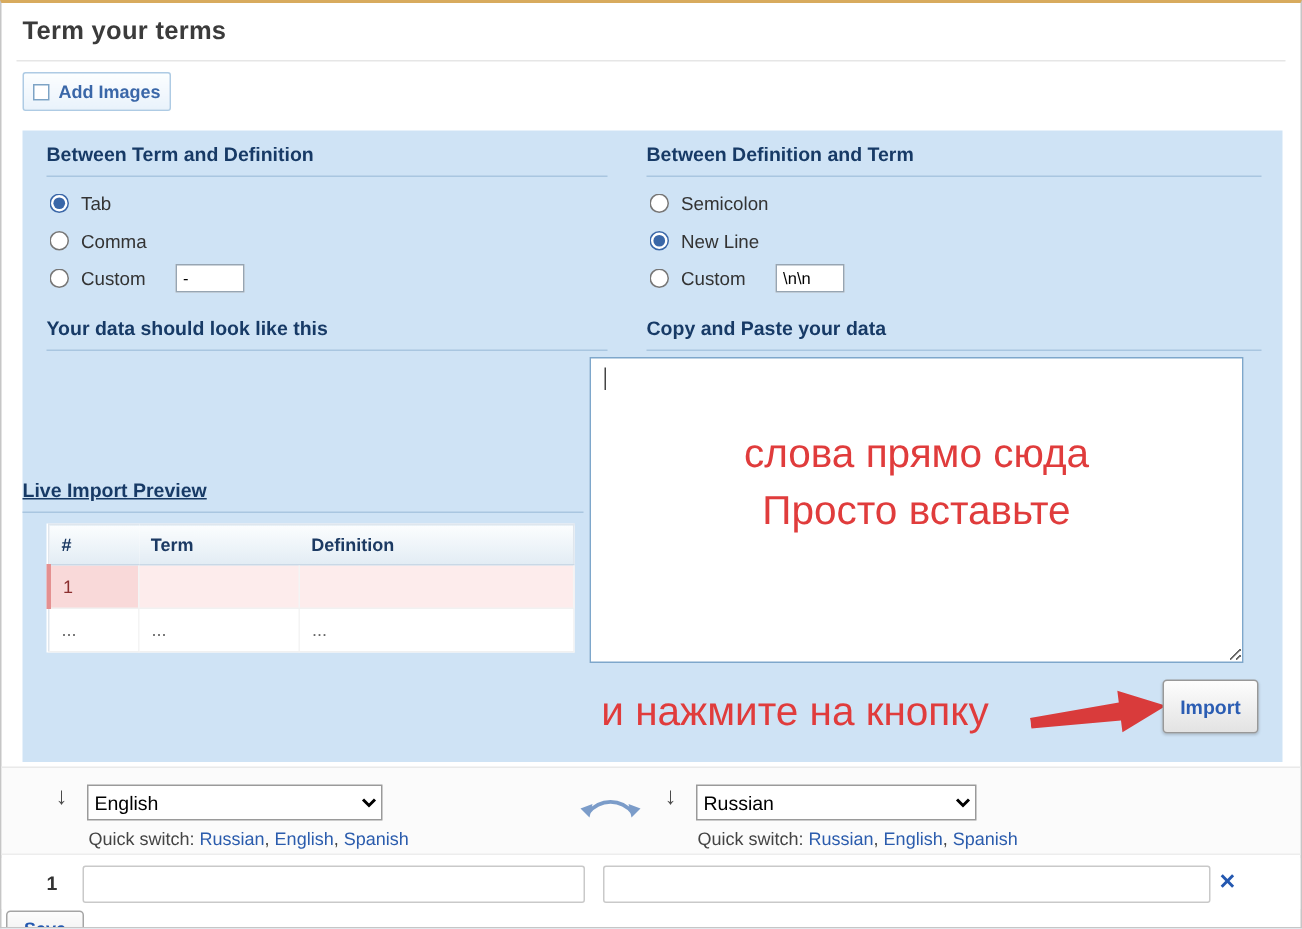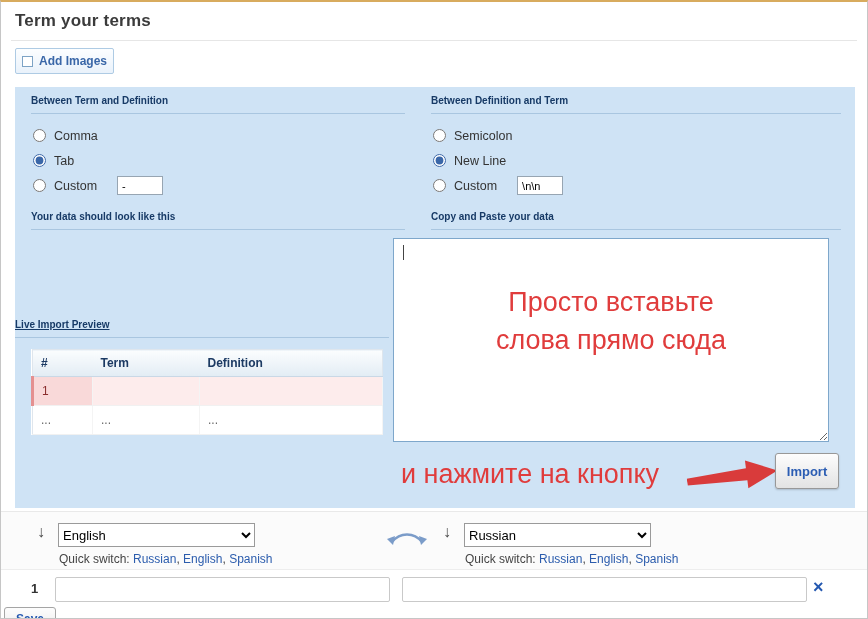--- a/index.html
+++ b/index.html
@@ -13,21 +13,21 @@
 
   .btn { display: inline-flex; align-items: center; gap: 6px; font-size: 12px; font-weight: bold;
          padding: 5px 6px; border-radius: 2px; cursor: pointer; font-family: inherit; }
   .btn-add { position: absolute; left: 14px; top: 46px; color: #3a67a8;
              background: linear-gradient(#fcfeff, #e9f2fb); border: 1px solid #aecbe4; }
   .checkbox-glyph { width: 11px; height: 11px; background: #fff; border: 1px solid #7da3c5; display: inline-block; }
   .btn-cancel { position: absolute; left: 119px; top: 46px; color: #cc2a2a;
                 background: linear-gradient(#fffdfd, #f6ebeb); border: 1px solid #d2a3a3; }
 
   .panel { position: absolute; left: 14px; top: 85px; width: 840px; height: 421px; background: #cfe3f5; }
-  .p-head { position: absolute; font-size: 10px; font-weight: bold; color: #173a66;
+  .p-head { position: absolute; font-size: 13px; font-weight: bold; color: #173a66;
             padding-bottom: 7px; border-bottom: 1px solid #a9c6e0; }
   .h-term-def { left: 16px; top: 8px; width: 374px; }
   .h-def-term { left: 416px; top: 8px; width: 410px; }
   .h-example  { left: 16px; top: 124px; width: 374px; }
   .h-paste    { left: 416px; top: 124px; width: 410px; }
   .h-preview  { left: 0; top: 232px; width: 374px; text-decoration: underline; }
 
   .radio-group { position: absolute; }
   .rg-left  { left: 18px; top: 36px; }
   .rg-right { left: 418px; top: 36px; }
@@ -105,26 +105,26 @@
     <span>Add Images</span>
   </button>
 
   <div class="panel">
 
     <div class="p-head h-term-def">Between Term and Definition</div>
     <div class="p-head h-def-term">Between Definition and Term</div>
 
     <div class="radio-group rg-left">
       <label class="radio-row">
+        <input type="radio" name="sep-td" checked="" style="">
+        <span>Tab</span>
+      </label>
+      <label class="radio-row">
         <input type="radio" name="sep-td" style="">
         <span>Comma</span>
-      </label>
-      <label class="radio-row">
-        <input type="radio" name="sep-td" checked="" style="">
-        <span>Tab</span>
       </label>
       <label class="radio-row">
         <input type="radio" name="sep-td" style="">
         <span>Custom</span>
         <input type="text" class="sep-input" value="-" style="">
       </label>
     </div>
 
     <div class="radio-group rg-right">
       <label class="radio-row">
@@ -141,22 +141,22 @@
         <input type="text" class="sep-input" value="\n\n" style="">
       </label>
     </div>
 
     <div class="p-head h-example">Your data should look like this</div>
 
     <div class="p-head h-paste">Copy and Paste your data</div>
     <textarea class="paste-area" style=""></textarea>
     <div class="caret"></div>
     <div class="paste-hint">
+      <div>слова прямо сюда</div>
       <div>Просто вставьте</div>
-      <div>слова прямо сюда</div>
     </div>
 
     <div class="p-head h-preview">Live Import Preview</div>
     <table class="preview-table">
       <thead>
         <tr>
           <th class="col-num">#</th>
           <th class="col-term">Term</th>
           <th>Definition</th>
         </tr>

